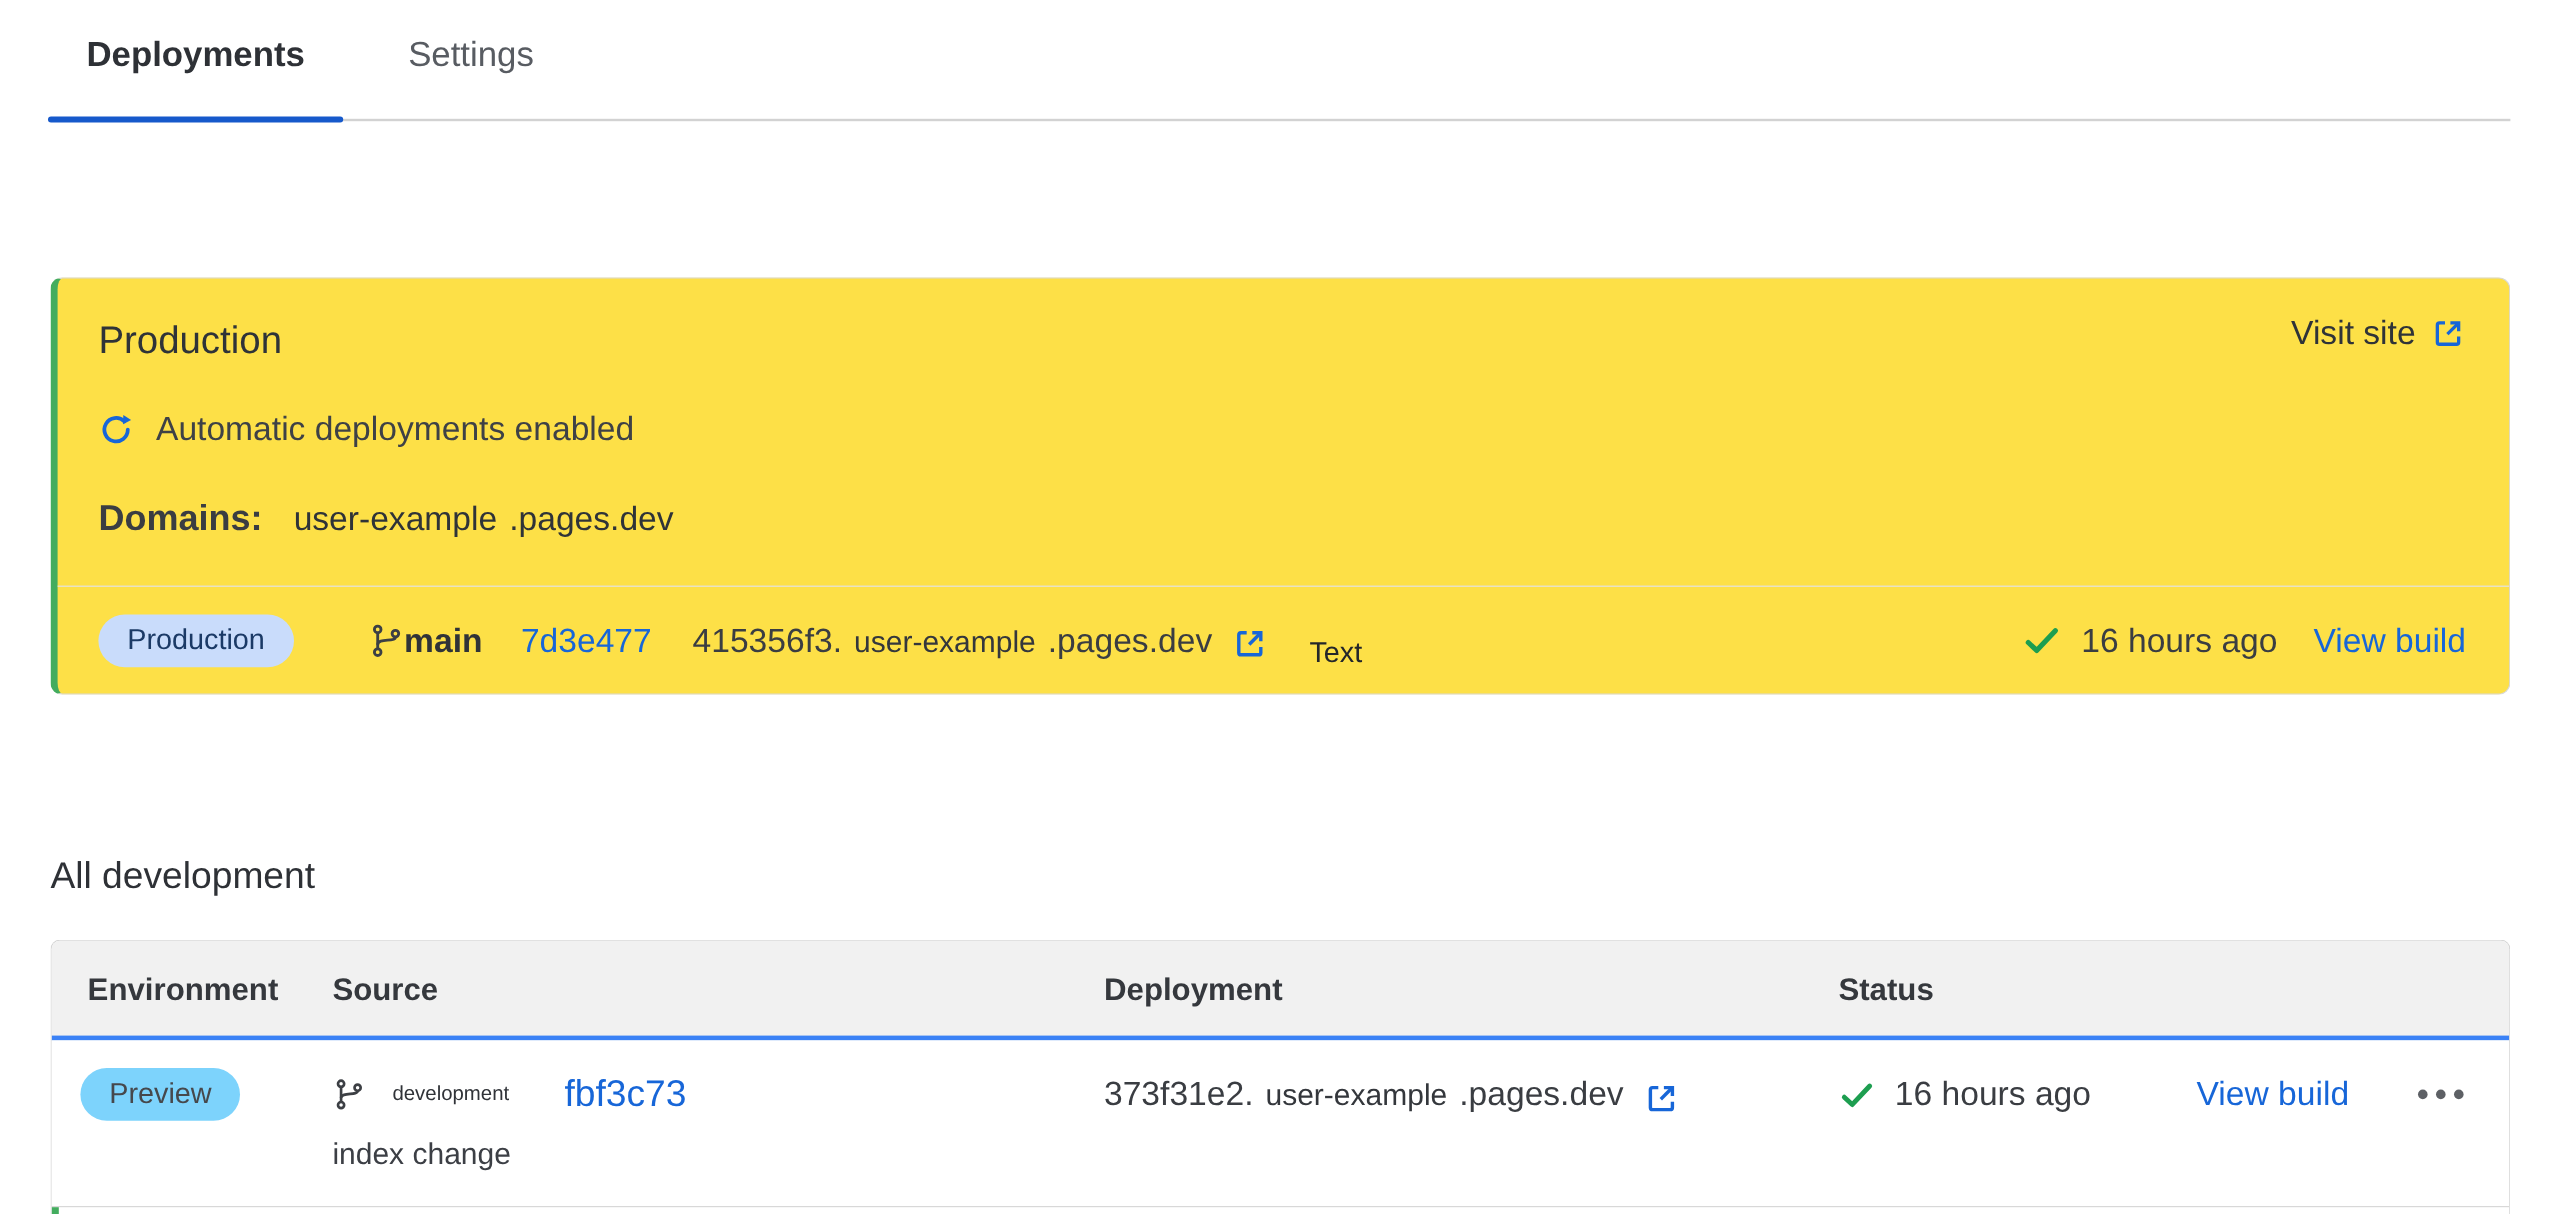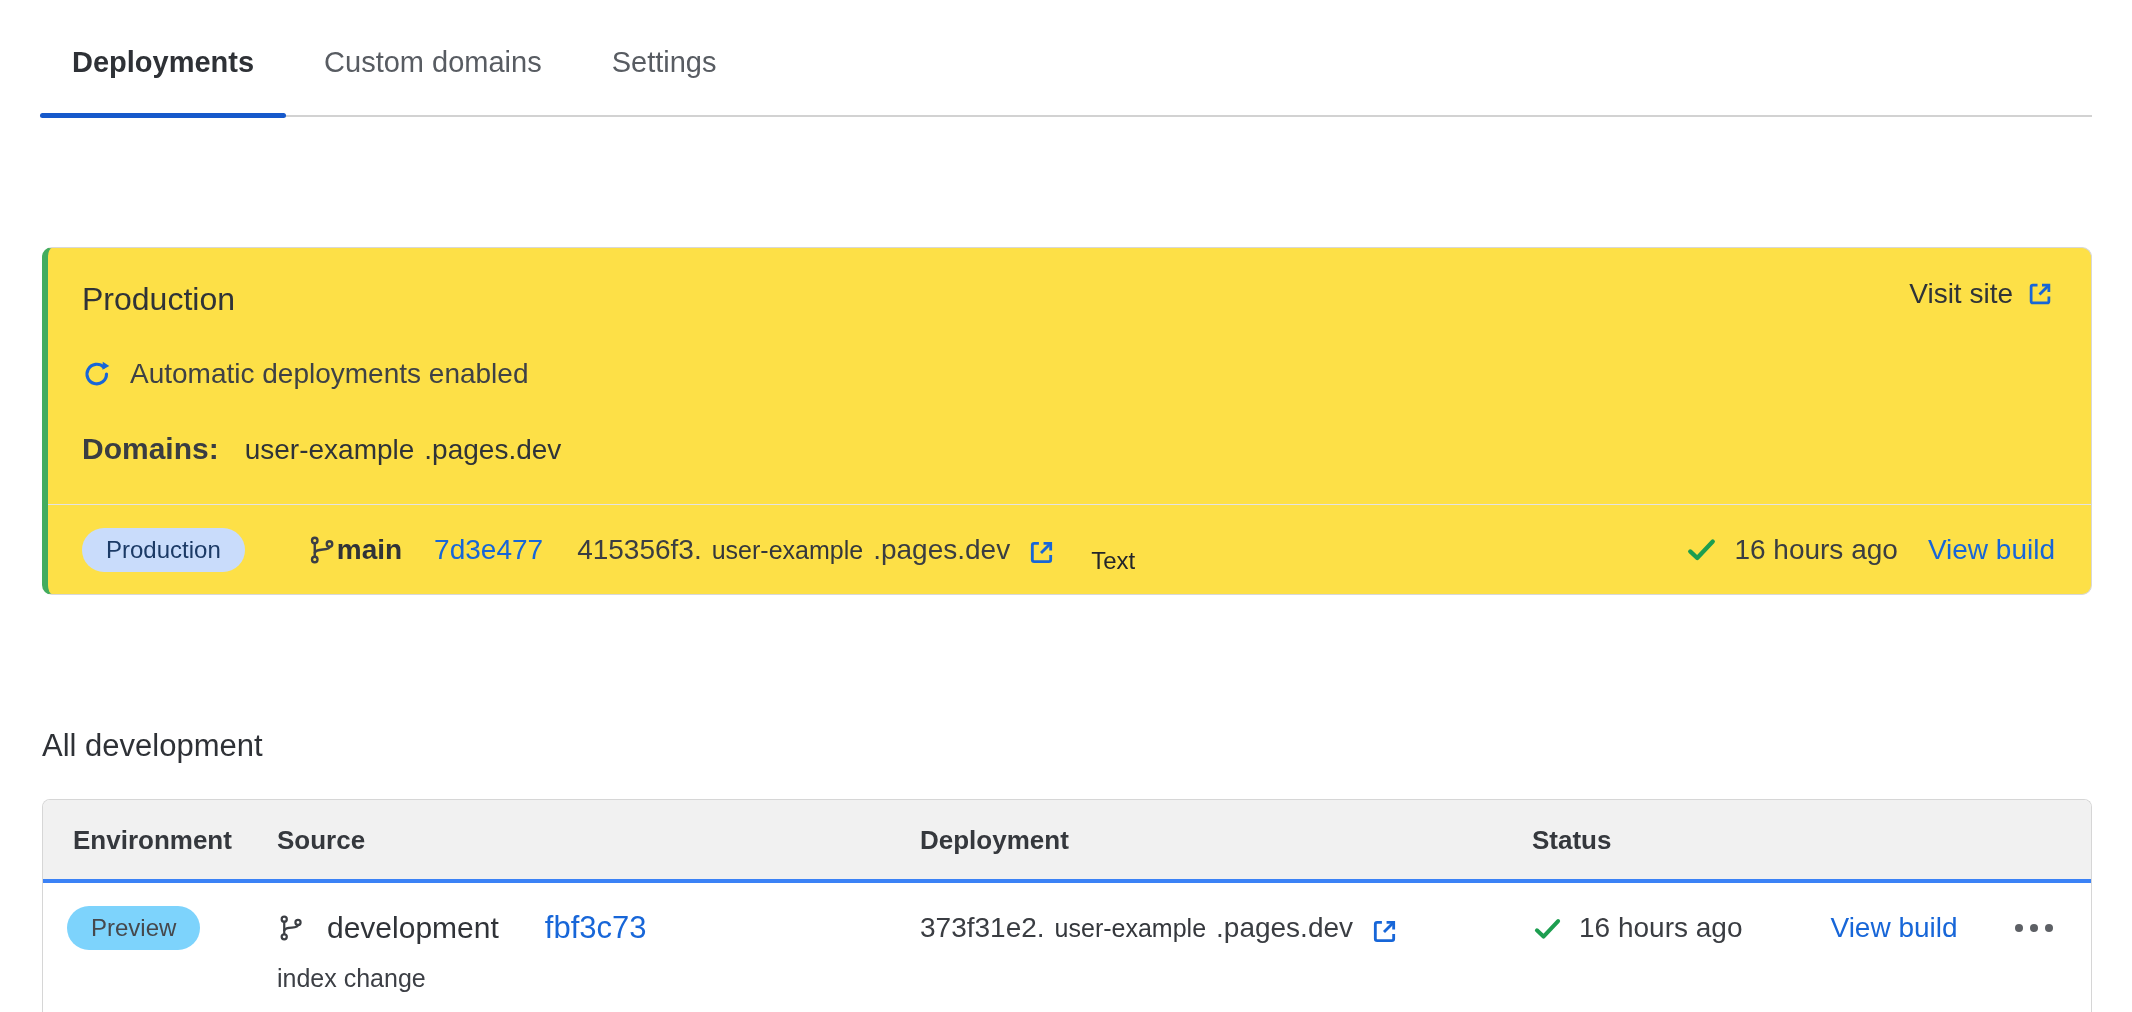--- a/index.html
+++ b/index.html
@@ -4,21 +4,21 @@
 <style>
   * { box-sizing: border-box; margin: 0; padding: 0; }
   html, body { background: #ffffff; }
   body {
     width: 2132px; height: 1012px; overflow: hidden;
     font-family: "Liberation Sans", sans-serif;
     color: #32353a;
   }
 
   
-  .tabbar { margin: 16px 40px; display: flex; gap: 6px; border-bottom: 2px solid #d2d2d2; }
+  .tabbar { margin: 0 40px; display: flex; gap: 22px; border-bottom: 2px solid #d2d2d2; }
   .tab {
     font-size: 29px; color: #585c62; padding: 30px 32px 36px;
     position: relative; cursor: pointer; white-space: nowrap;
   }
   .tab.active { color: #2e3136; font-weight: 700; }
   .tab.active::after {
     content: ""; position: absolute; left: 0; right: 0; bottom: -3px;
     height: 5px; background: #1659cb; border-radius: 3px;
   }
 
@@ -75,38 +75,37 @@
     border-bottom: 4px solid #3b82f6;
     font-weight: 700; font-size: 26px; color: #35383d;
   }
   .thead .th-env { padding-left: 30px; }
   .trow {
     display: grid; grid-template-columns: 234px 643px 612px 1fr;
     padding: 22px 0 28px; background: #fff;
   }
   .cell-line { height: 46px; display: flex; align-items: center; }
   .env-cell { padding-left: 24px; }
-  .src-label { font-size: 30px; color: #303338; margin-left: 22px; }
+  .src-label { font-size: 17px; color: #303338; margin-left: 22px; }
   .src-commit { font-size: 31px; margin-left: 46px; }
   .src-line2 { margin-top: 12px; font-size: 25px; color: #3c3f45; line-height: 30px; }
   .table-view-build { font-size: 28px; margin-left: 88px; }
   .dots { display: flex; gap: 7px; align-items: center; margin-left: auto; margin-right: 38px; cursor: pointer; }
   .dot { width: 8px; height: 8px; border-radius: 50%; background: #5d6065; }
 
   .sliver { border-top: 1px solid #d8d8d8; height: 9px; position: relative; background: #fff; }
   .sliver-green { position: absolute; left: 0; top: 0; width: 6px; height: 9px; background: #43ac5e; }
 
   .icon-svg { display: block; }
 </style>
 </head>
 <body>
 
 <div class="tabbar">
   <div class="tab active">Deployments</div>
-  <div class="tab">Custom domains</div>
   <div class="tab">Settings</div>
 </div>
 
 <div class="card">
   <div class="card-top">
     <div class="card-head">
       <div class="card-title">Production</div>
       <div class="visit-site">
         <span>Visit site</span>
         <span>

